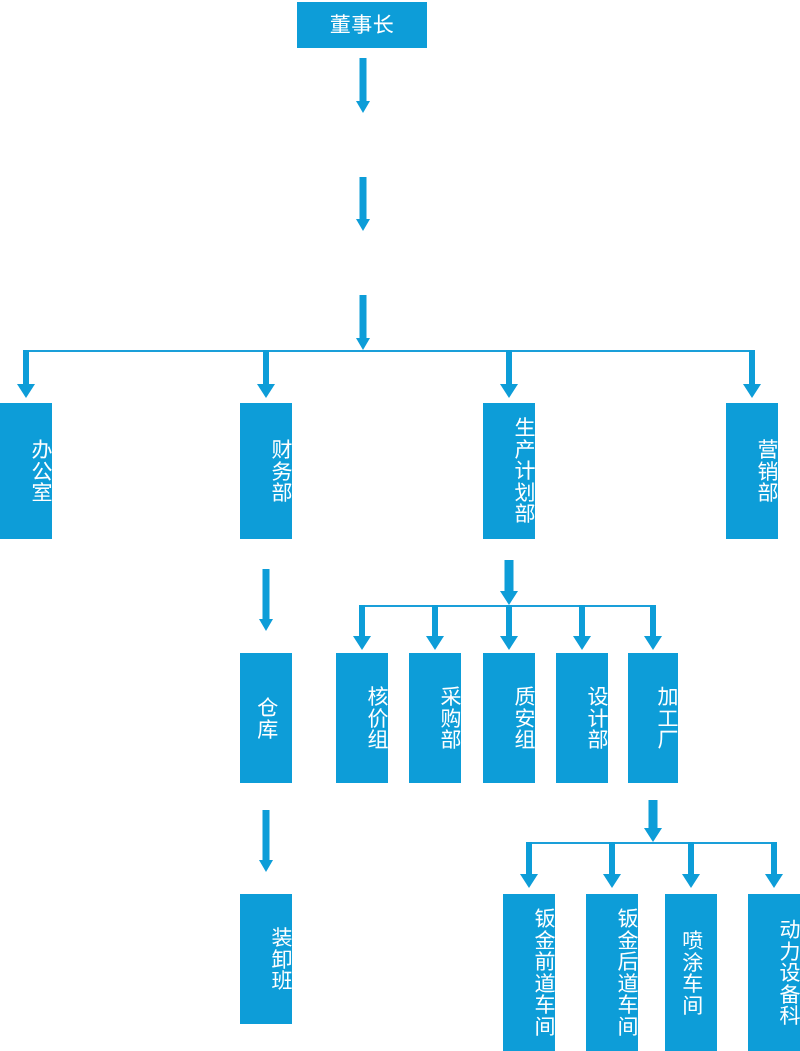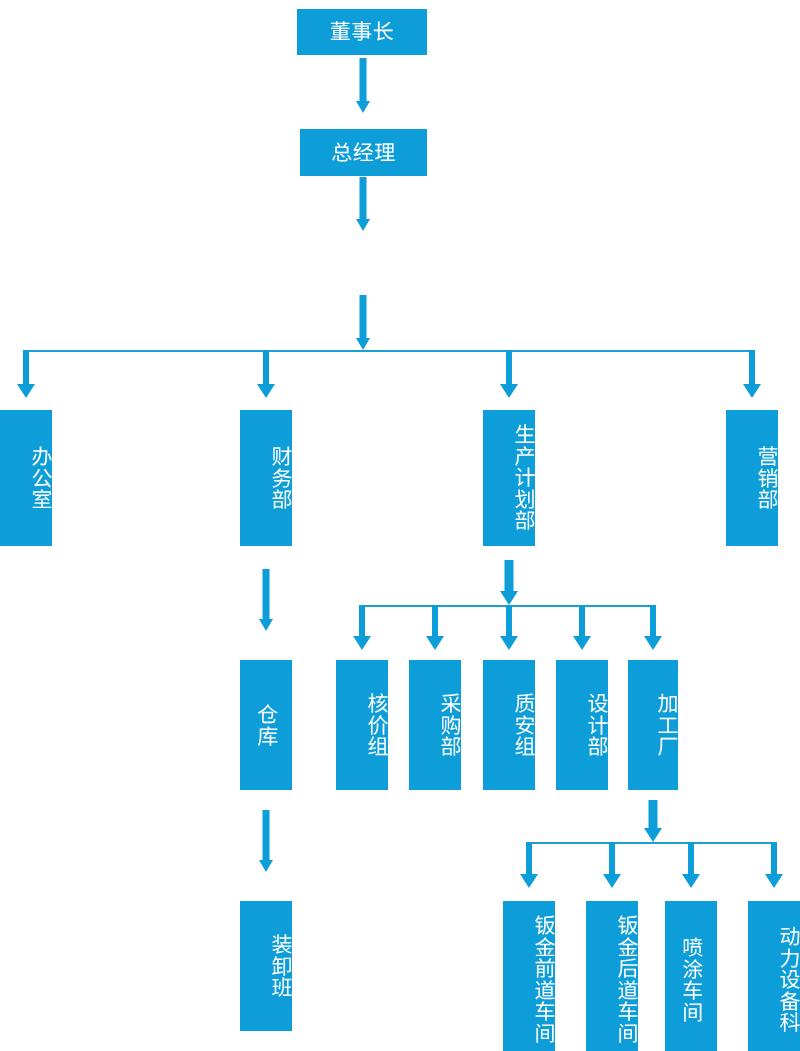--- a/index.html
+++ b/index.html
@@ -24,21 +24,20 @@
     position: absolute;
     background: #0d9dd8;
     color: #ffffff;
     display: flex;
     align-items: center;
     justify-content: center;
     box-sizing: border-box;
     line-height: 1.12;
     letter-spacing: 0.5px;
     user-select: none;
-    margin-top: 7px;
   }
   
   .node.h {
     writing-mode: horizontal-tb;
     font-size: 21px;
     font-weight: 500;
   }
   
   .node.v {
     writing-mode: vertical-rl;
@@ -98,23 +97,20 @@
 
   <div class="node h" style="left:297px; top:2px; width:130px; height:46px;">
     <span class="node-label">董事长</span>
   </div>
 
   <div class="arrow thin" style="left:352px; top:58px; width:22px; height:55px;">
     <span class="stem" style="width:7px; height:43px;"></span>
     <span class="head"></span>
   </div>
 
-  <div class="node h" style="left:300px; top:122px; width:127px; height:47px;">
-    <span class="node-label">总经理</span>
-  </div>
 
   <div class="arrow thin" style="left:352px; top:177px; width:22px; height:54px;">
     <span class="stem" style="width:7px; height:42px;"></span>
     <span class="head"></span>
   </div>
 
 
   <div class="arrow thin" style="left:352px; top:295px; width:22px; height:55px;">
     <span class="stem" style="width:7px; height:43px;"></span>
     <span class="head"></span>

